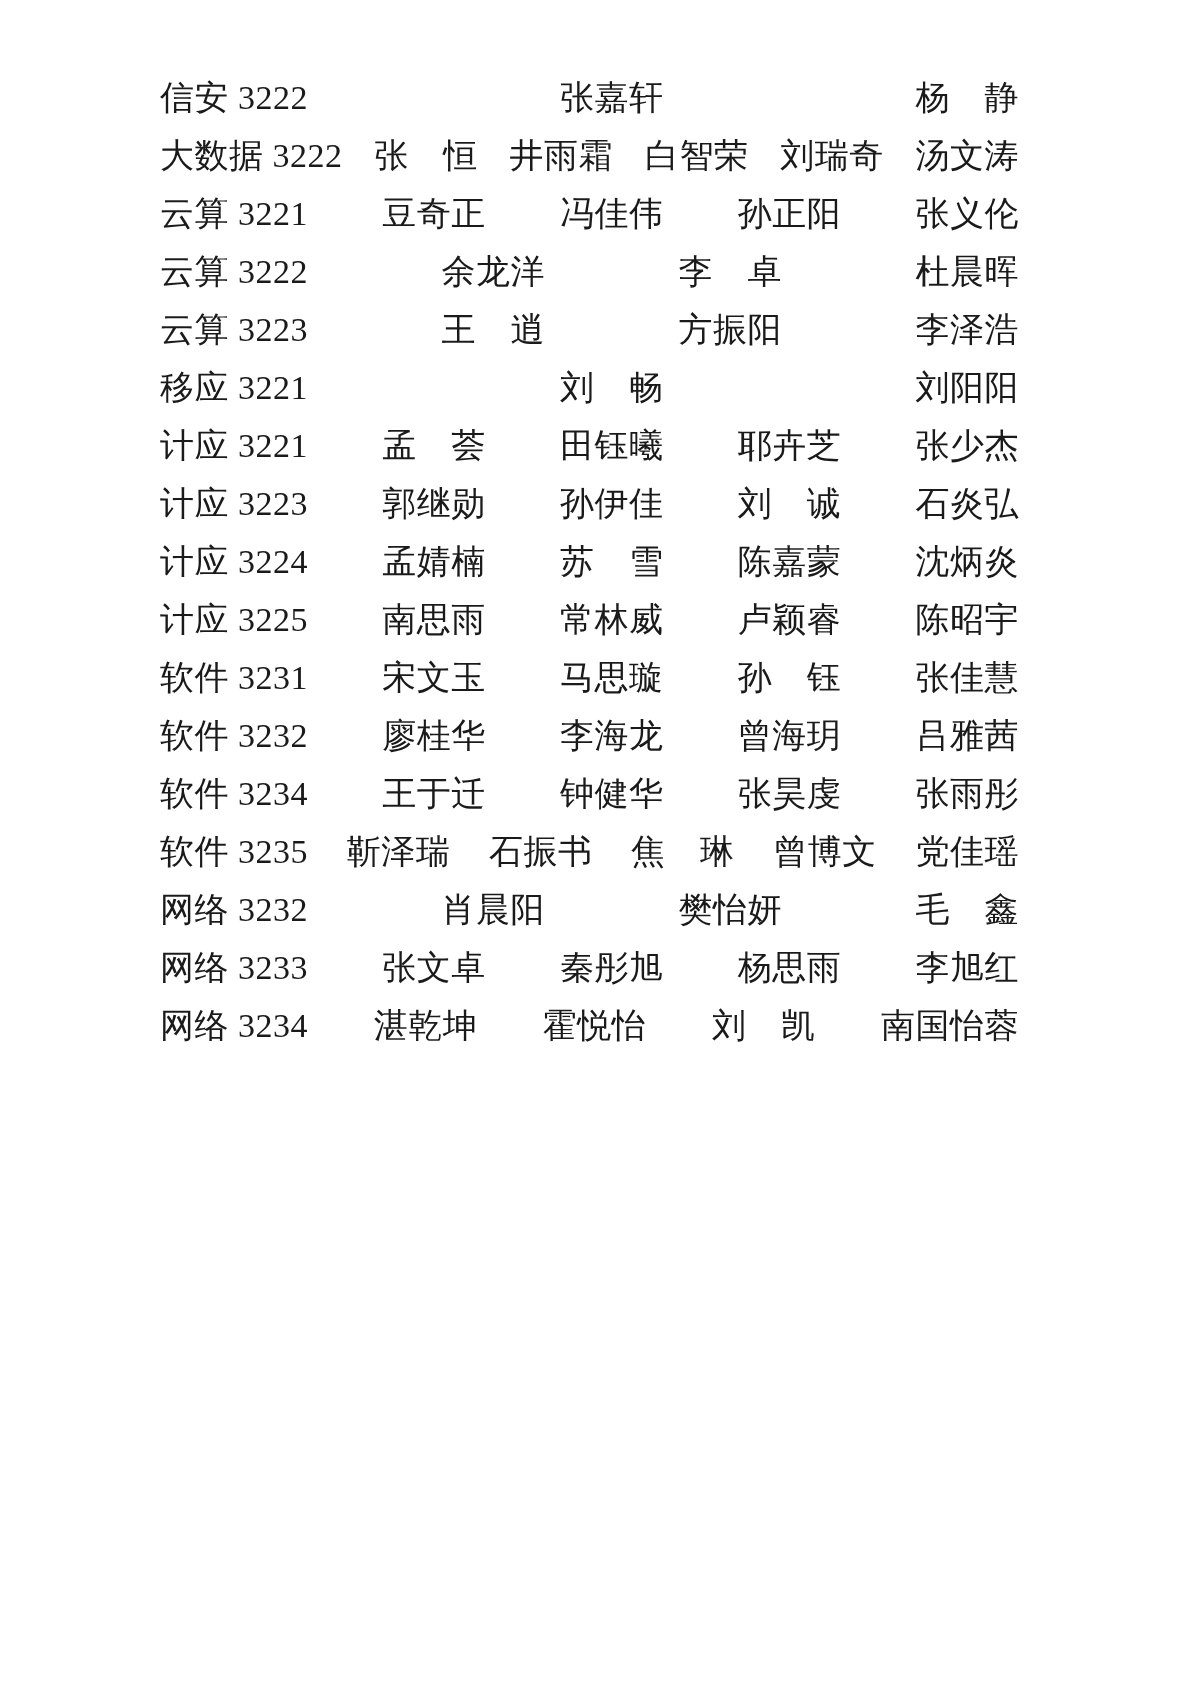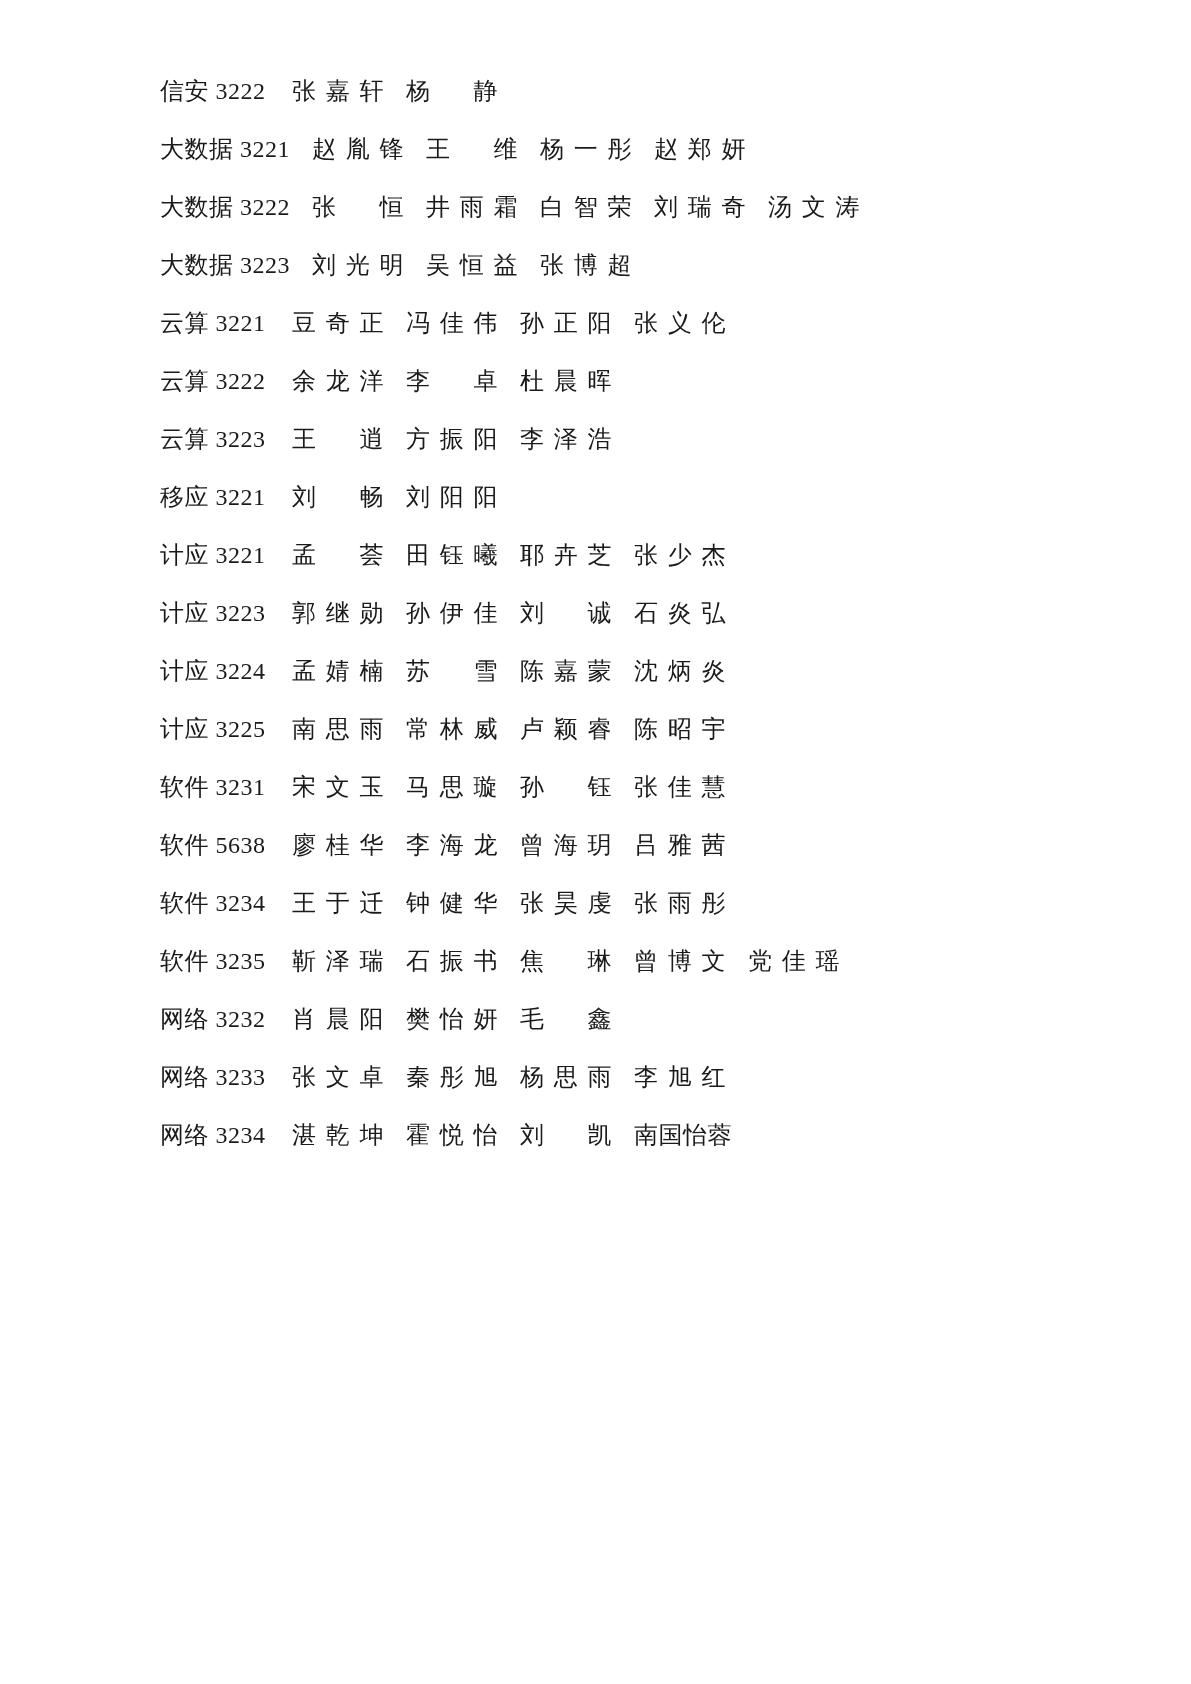--- a/index.html
+++ b/index.html
@@ -21,23 +21,24 @@
     box-sizing: border-box;
     padding: 75px 150px 0 160px;
   }
   .doc-body {
     display: block;
   }
   .line {
     display: flex;
     align-items: baseline;
     height: 58px;
-    font-size: 24px;
+    font-size: 34px;
     letter-spacing: 0.5px;
     white-space: nowrap;
+    justify-content: space-between;
   }
   .label {
     display: inline-block;
     min-width: 110px;
     margin-right: 22px;
   }
   .name {
     display: inline-block;
     min-width: 92px;
     margin-right: 22px;
@@ -49,39 +50,26 @@
 <body>
 
 <div class="page">
   <div class="doc-body" id="doc-body">
       <div class="line">
         <span class="label">信安 3222</span>
         <span class="name">张嘉轩</span>
         <span class="name">杨　静</span>
       </div>
       <div class="line">
-        <span class="label">大数据 3221</span>
-        <span class="name">赵胤锋</span>
-        <span class="name">王　维</span>
-        <span class="name">杨一彤</span>
-        <span class="name">赵郑妍</span>
-      </div>
-      <div class="line">
         <span class="label">大数据 3222</span>
         <span class="name">张　恒</span>
         <span class="name">井雨霜</span>
         <span class="name">白智荣</span>
         <span class="name">刘瑞奇</span>
         <span class="name">汤文涛</span>
-      </div>
-      <div class="line">
-        <span class="label">大数据 3223</span>
-        <span class="name">刘光明</span>
-        <span class="name">吴恒益</span>
-        <span class="name">张博超</span>
       </div>
       <div class="line">
         <span class="label">云算 3221</span>
         <span class="name">豆奇正</span>
         <span class="name">冯佳伟</span>
         <span class="name">孙正阳</span>
         <span class="name">张义伦</span>
       </div>
       <div class="line">
         <span class="label">云算 3222</span>
@@ -129,21 +117,21 @@
         <span class="name">陈昭宇</span>
       </div>
       <div class="line">
         <span class="label">软件 3231</span>
         <span class="name">宋文玉</span>
         <span class="name">马思璇</span>
         <span class="name">孙　钰</span>
         <span class="name">张佳慧</span>
       </div>
       <div class="line">
-        <span class="label">软件 5638</span>
+        <span class="label">软件 3232</span>
         <span class="name">廖桂华</span>
         <span class="name">李海龙</span>
         <span class="name">曾海玥</span>
         <span class="name">吕雅茜</span>
       </div>
       <div class="line">
         <span class="label">软件 3234</span>
         <span class="name">王于迁</span>
         <span class="name">钟健华</span>
         <span class="name">张昊虔</span>

